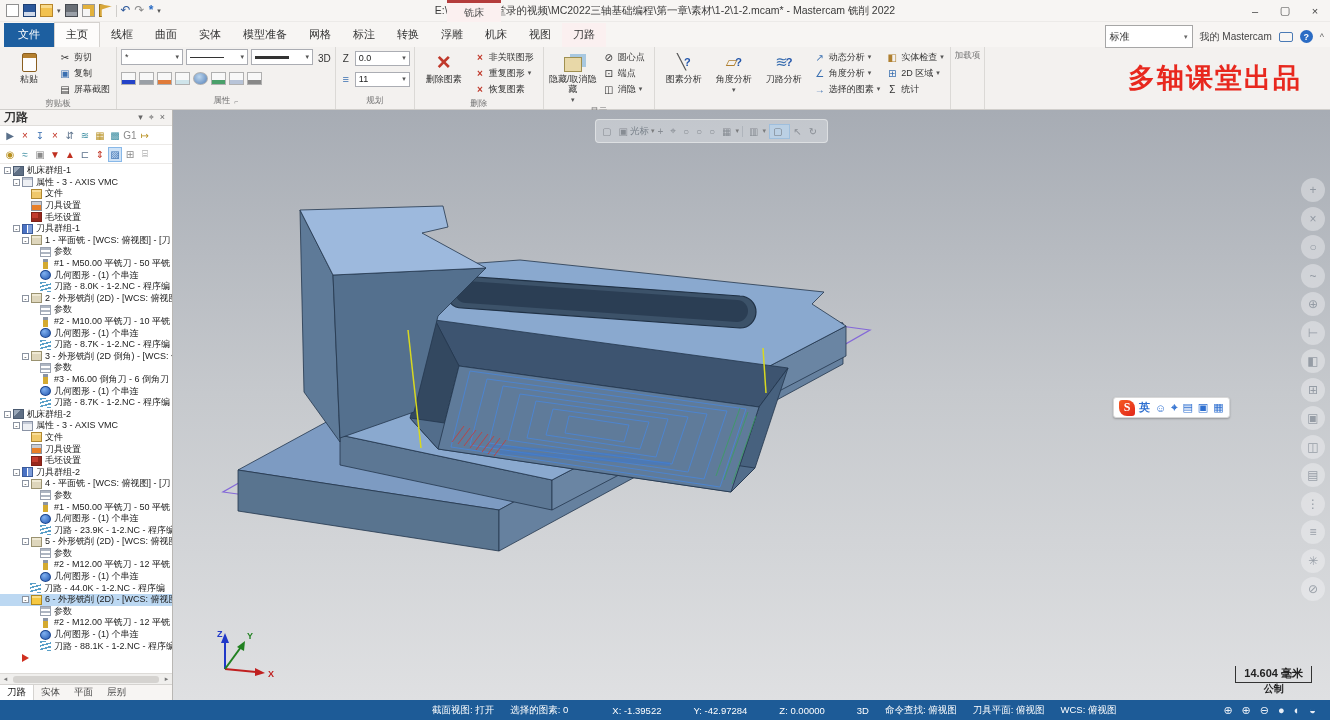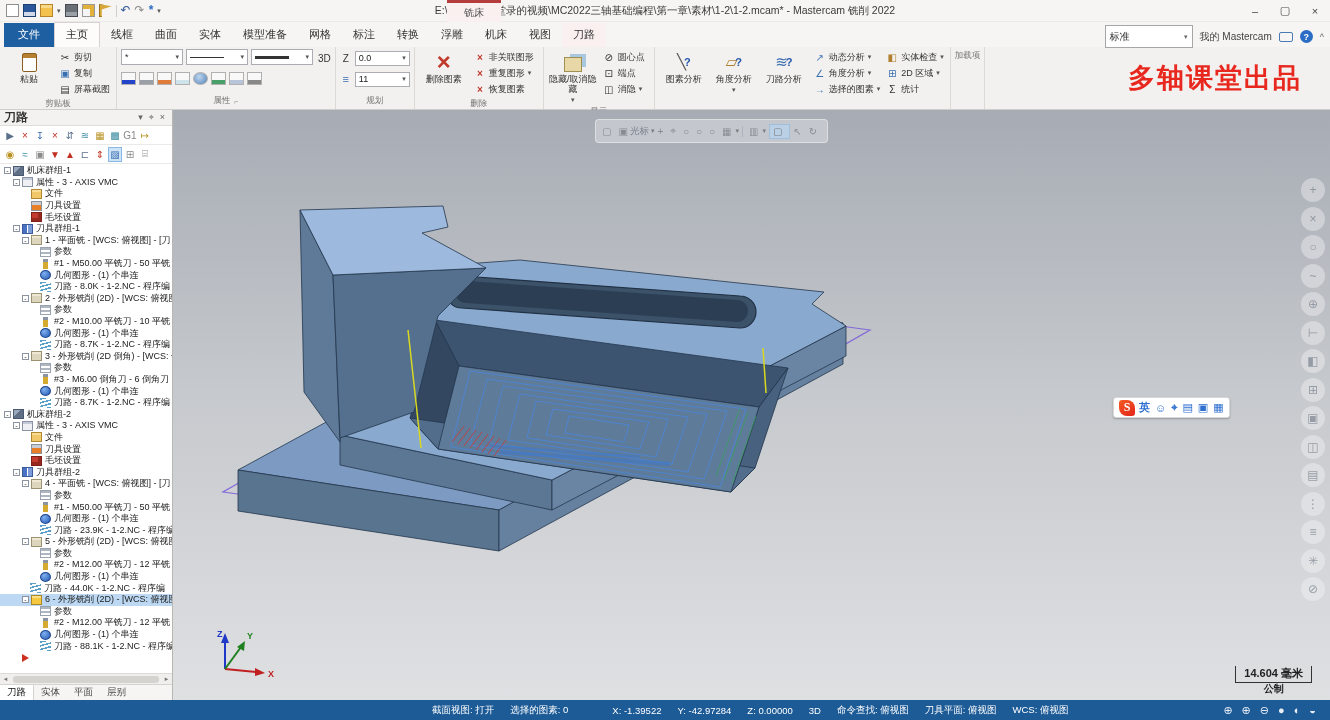--- a/index.html
+++ b/index.html
@@ -139,21 +139,21 @@
   .gizmo{position:absolute;left:32px;top:515px;}
   .scalebox{position:absolute;right:18px;bottom:4px;text-align:center;color:#222;}
   .scaleval{font-size:11px;font-weight:bold;border-left:1px solid #333;border-right:1px solid #333;border-bottom:1px solid #333;padding:0 8px 1px;}
   .scaleunits{font-size:10px;font-weight:bold;margin-top:-1px;}
 
   
   .statusbar{height:20px;background:#1d5b97;display:flex;align-items:center;color:#fff;font-size:9.5px;flex:0 0 20px;}
   .segs{display:flex;align-items:center;gap:16px;padding-left:432px;}
   .seg{white-space:nowrap;}
   .seg.gap-l{margin-left:28px;}
-  .seg.gap-m{margin-left:0;}
+  .seg.gap-m{margin-left:16px;}
   .viewicons{margin-left:auto;display:flex;gap:9px;padding-right:14px;}
   .vicon{font-size:11px;color:#e8eef6;}
 </style>
 </head>
 <body>
 
 <div class="app">
 
   <div class="titlebar">
     <div class="qat">

